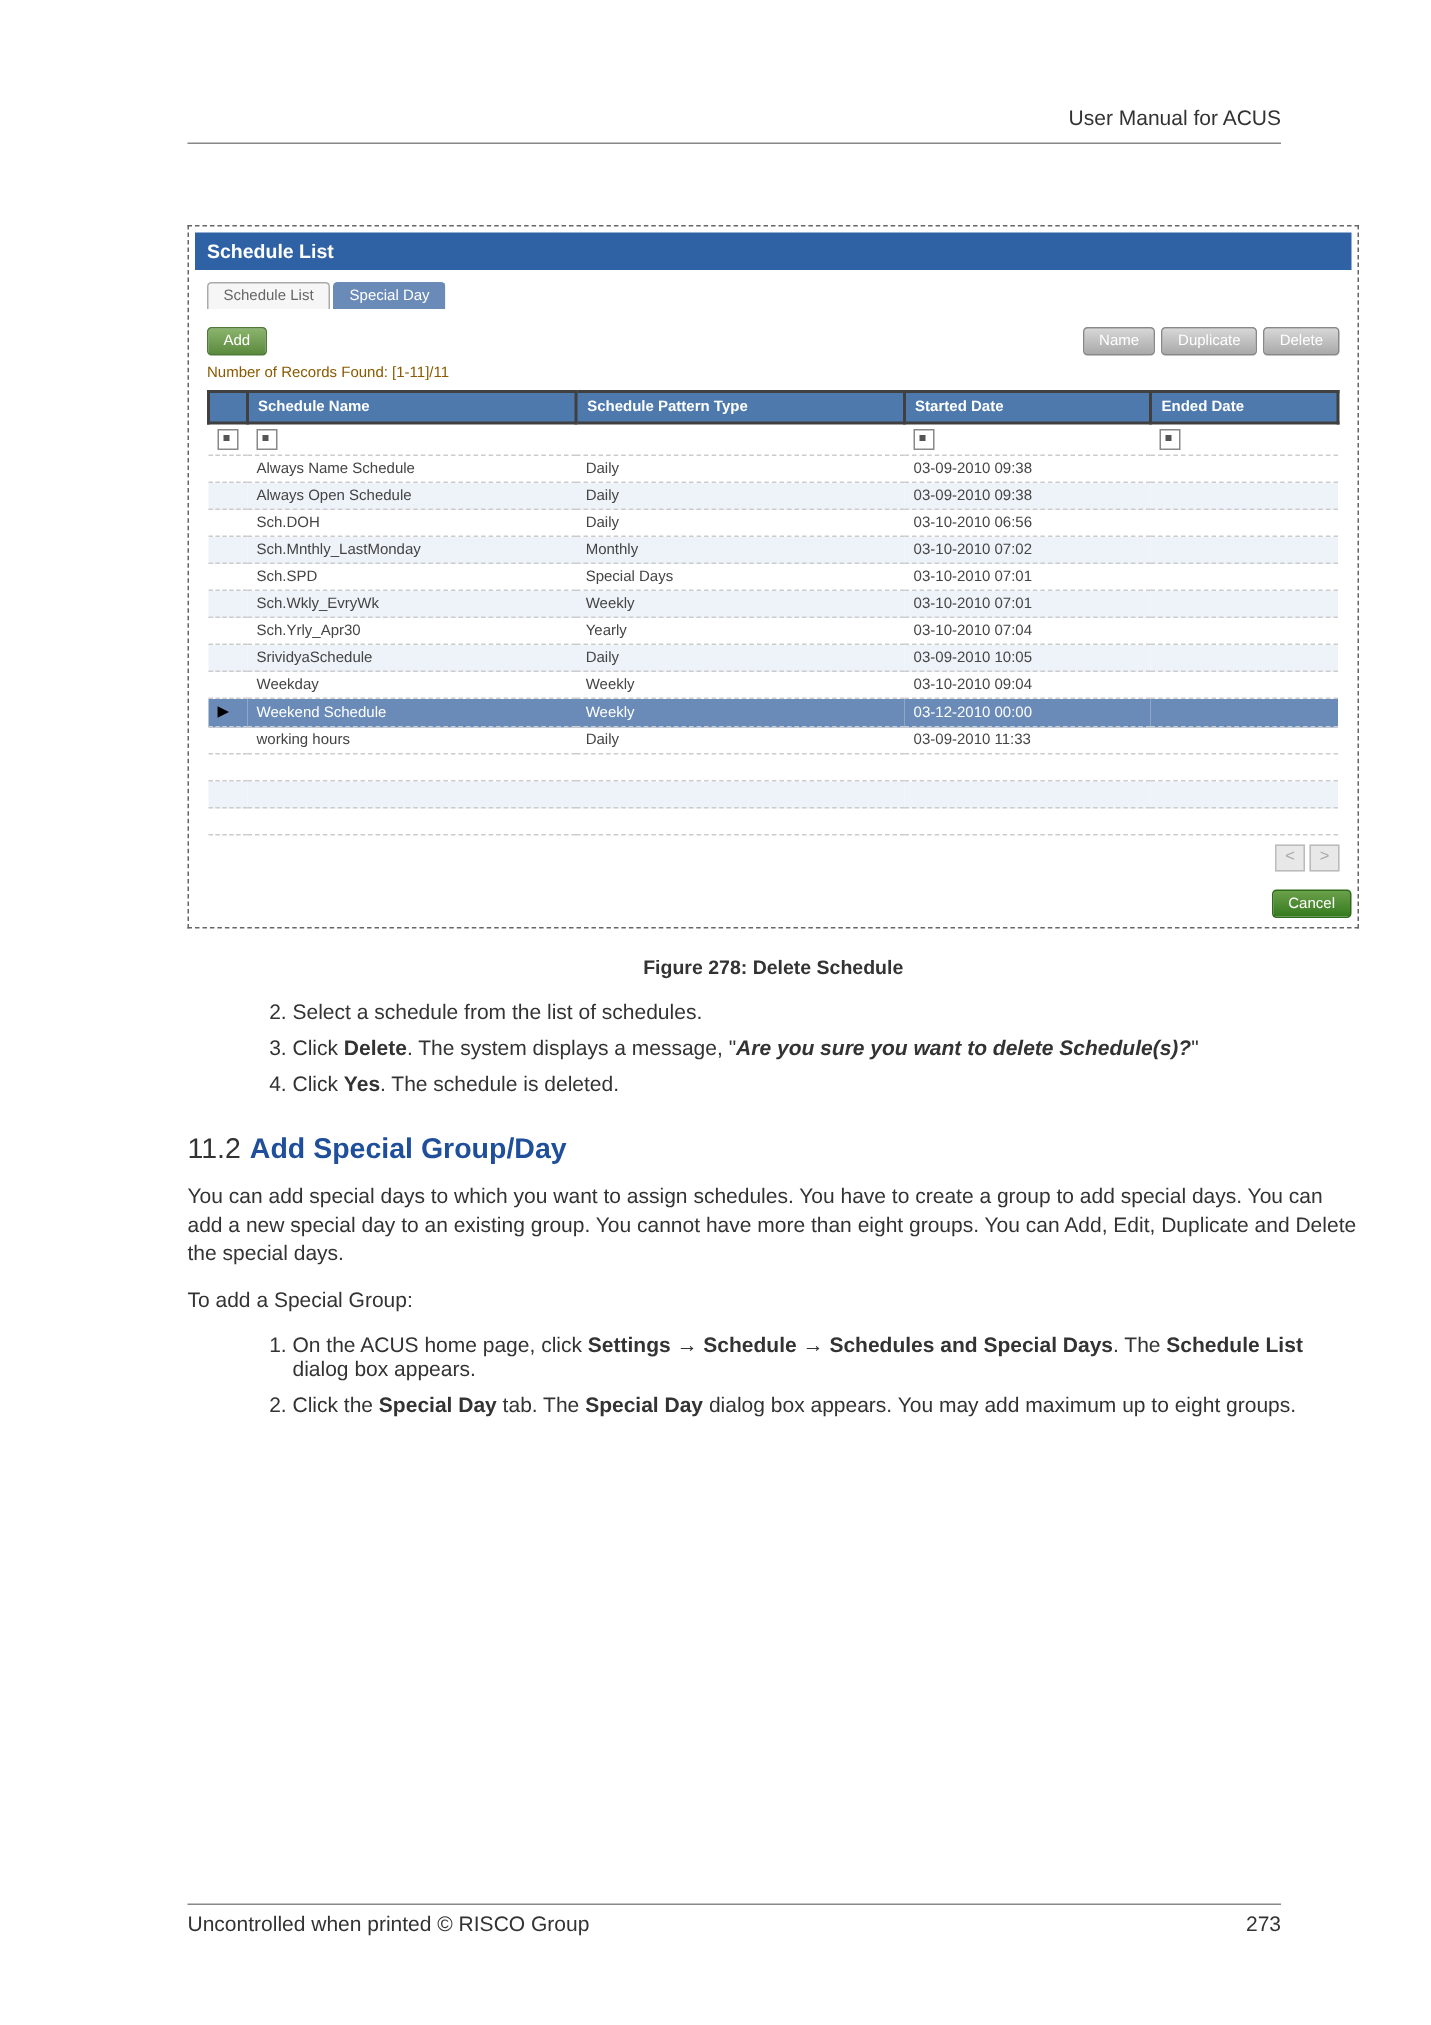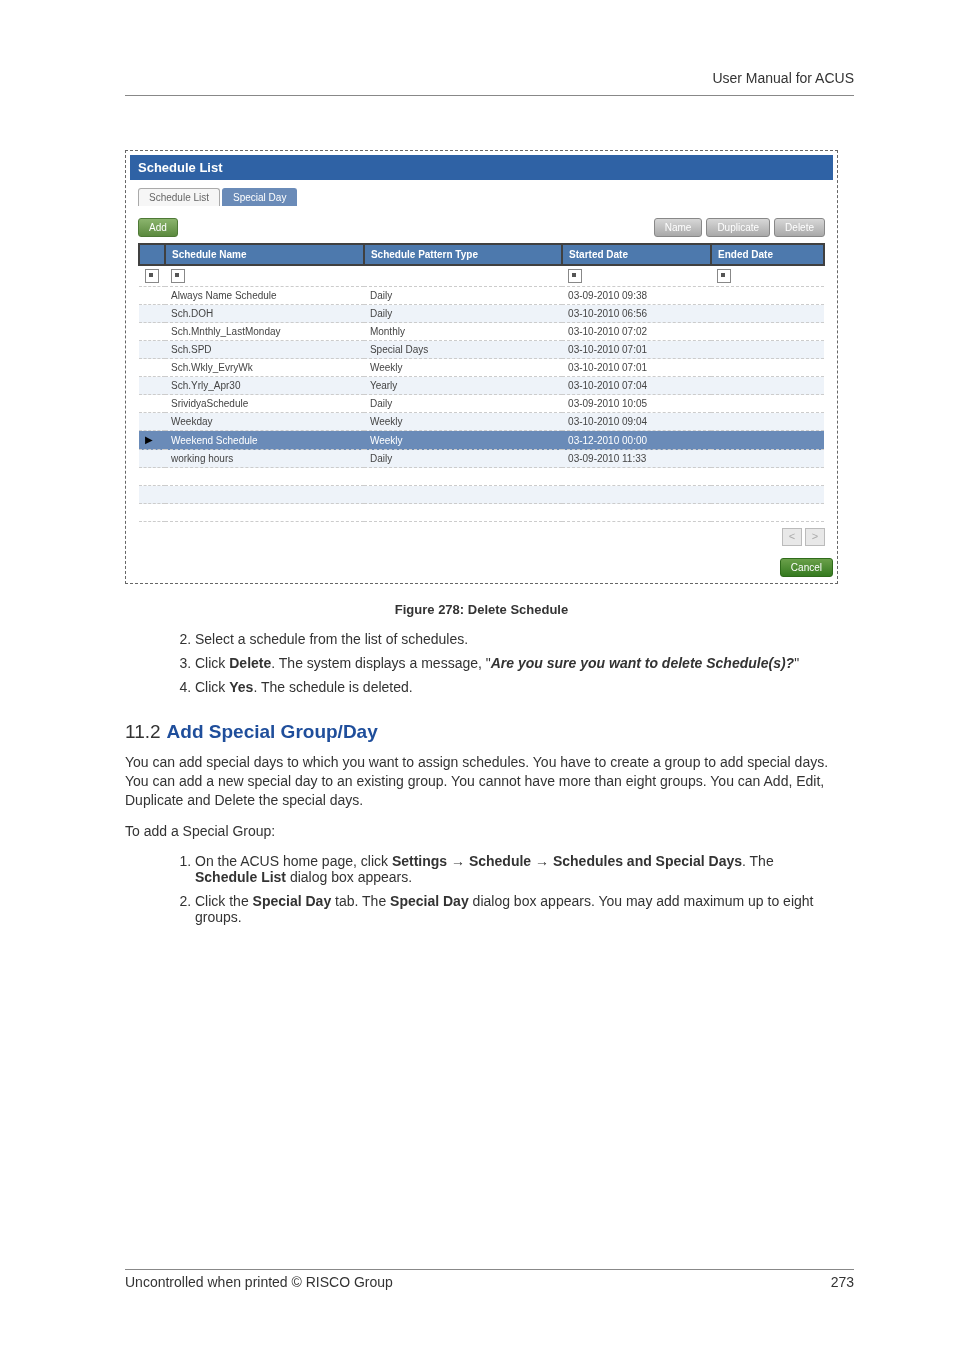--- a/index.html
+++ b/index.html
@@ -8,21 +8,21 @@
     font-size: 14px;
     color: #333;
     background: #fff;
   }
   .page {
     width: 954px;
     height: 1350px;
     margin: 0 auto;
     position: relative;
     box-sizing: border-box;
-    padding: 70px 116px 60px 125px;
+    padding: 70px 48px 60px 125px;
   }
   .header-right {
     position: absolute;
     top: 70px;
     right: 100px;
     font-size: 14px;
     color: #333;
   }
   .header-rule {
     position: absolute;
@@ -236,20 +236,21 @@
       </div>
 
       <div class="btn-row">
         <div class="btn">Add</div>
         <div class="spacer"></div>
         <div class="btn gray" style="margin-right:4px">Name</div>
         <div class="btn gray" style="margin-right:4px">Duplicate</div>
         <div class="btn gray">Delete</div>
       </div>
 
+      <div class="rec-count">Number of Records Found: [1-11]/11</div>
 
       <table class="grid">
         <tbody>
             <tr>
           <th style="width:12px"></th>
           <th>Schedule Name</th>
           <th>Schedule Pattern Type</th>
           <th>Started Date</th>
           <th>Ended Date</th>
         </tr>
@@ -264,20 +265,27 @@
           <tbody id="grid-rows">
             <tr>
               <td></td>
               <td>Always Name Schedule</td>
               <td>Daily</td>
               <td>03-09-2010 09:38</td>
               <td></td>
             </tr>
             <tr>
               <td></td>
+              <td>Always Open Schedule</td>
+              <td>Daily</td>
+              <td>03-09-2010 09:38</td>
+              <td></td>
+            </tr>
+            <tr>
+              <td></td>
               <td>Sch.DOH</td>
               <td>Daily</td>
               <td>03-10-2010 06:56</td>
               <td></td>
             </tr>
             <tr>
               <td></td>
               <td>Sch.Mnthly_LastMonday</td>
               <td>Monthly</td>
               <td>03-10-2010 07:02</td>

